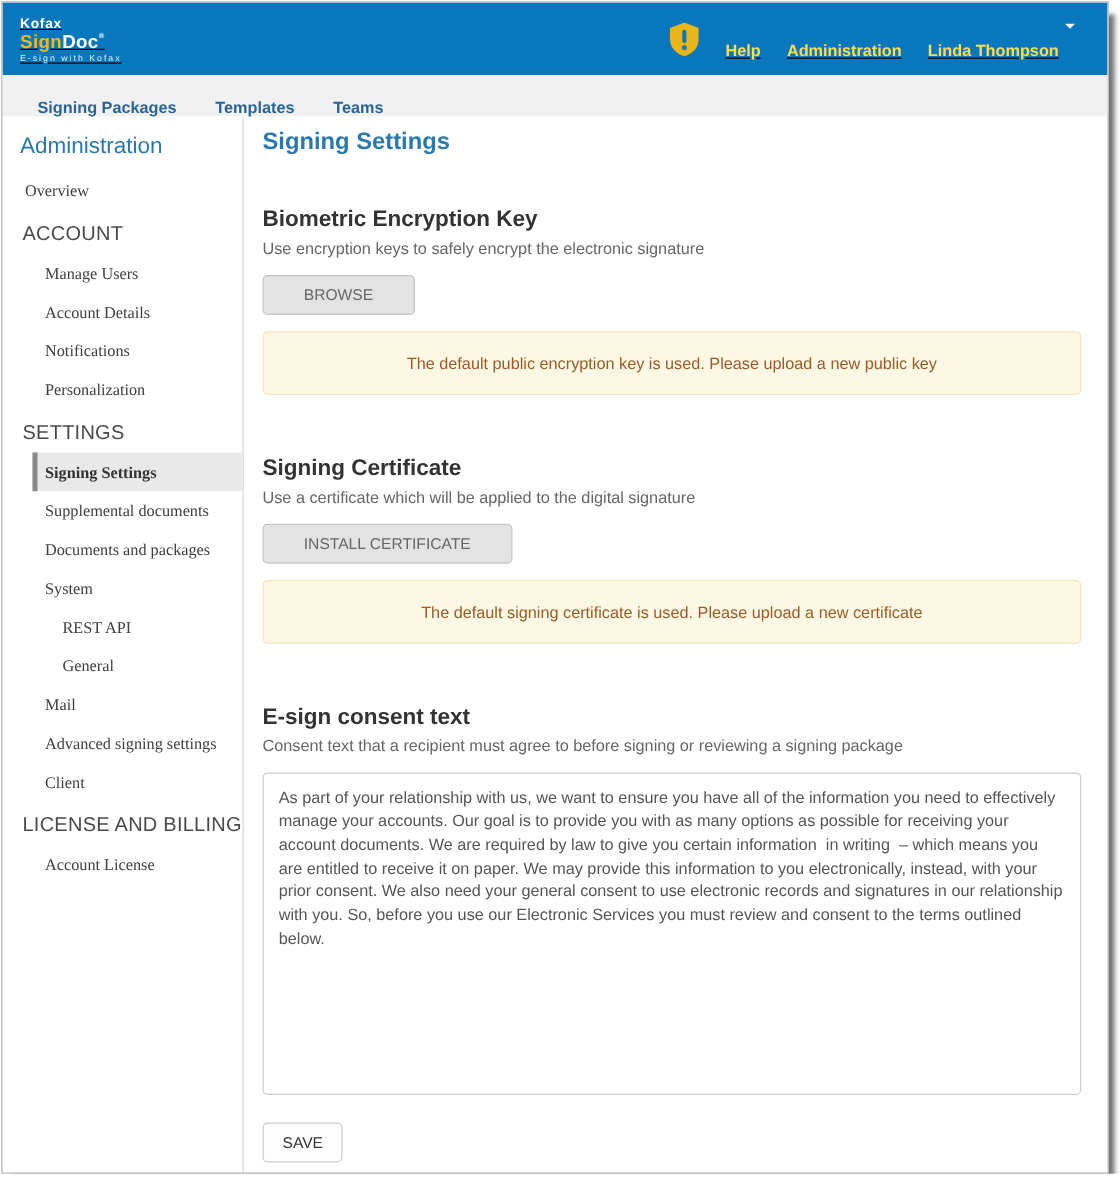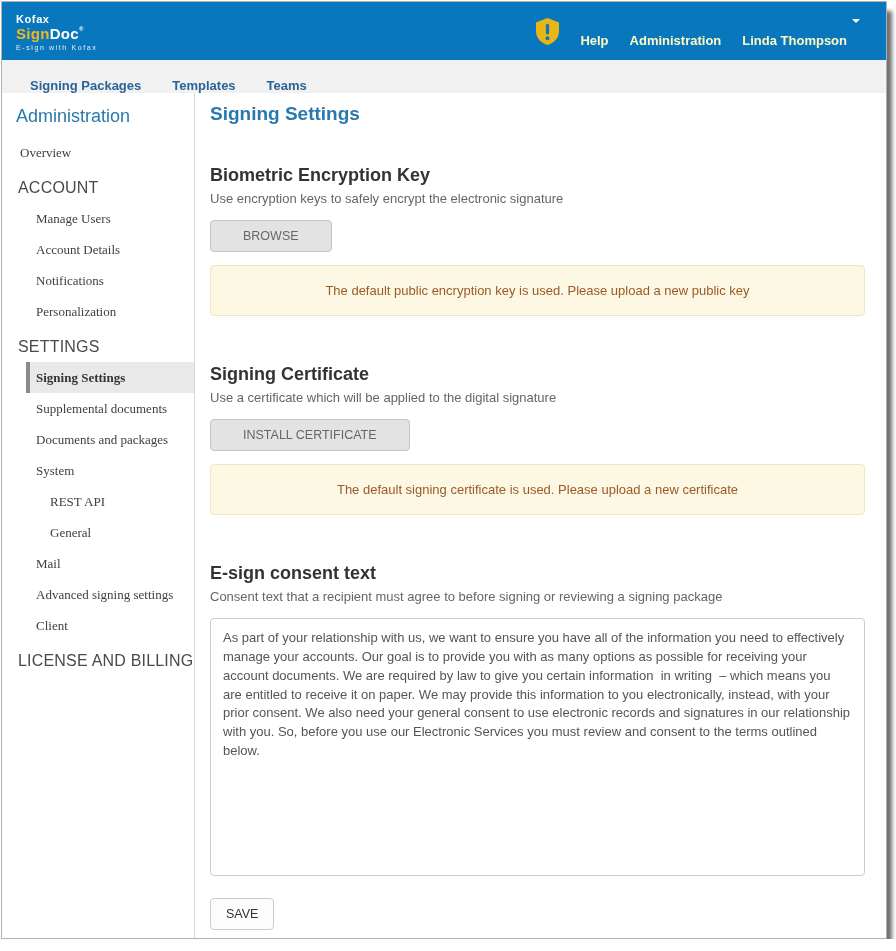--- a/index.html
+++ b/index.html
@@ -4,29 +4,29 @@
 <style>
   * { margin:0; padding:0; box-sizing:border-box; }
   html,body { background:#ffffff; font-family:"Liberation Sans","DejaVu Sans",sans-serif; }
   .window {
     position:relative; width:886px; height:938px; margin:1px 0 0 1px;
     border:1px solid #b2b2b2; background:#fff; overflow:hidden;
     box-shadow:7px 8px 4px -2px rgba(85,85,85,0.85);
     display:flex; flex-direction:column;
   }
   
-  .header { background:#0877BE; height:58px; flex-shrink:0; display:flex; align-items:center; padding:0 26px 0 14px; }
+  .header { background:#0877BE; height:58px; flex-shrink:0; display:flex; align-items:center; padding:0 26px 0 14px;text-decoration:underline; }
   .logo { line-height:1; color:#fff; padding-top:2px; }
   .logo-line1 { font-size:11px; font-weight:bold; letter-spacing:0.6px; }
   .logo-line2 { font-size:15px; font-weight:bold; letter-spacing:0.3px; margin-top:1px; }
   .logo-accent { color:#F3B71B; }
   .logo-tm { font-size:6px; vertical-align:top; }
   .logo-tagline { font-size:7px; letter-spacing:1.6px; margin-top:3px; color:#e8eef4; }
   .header-right { margin-left:auto; display:flex; align-items:center; gap:21px; }
-  .header-link { color:#fef9c3; font-size:13px; font-weight:bold; cursor:pointer;margin-top:18px; }
+  .header-link { color:#fde047; font-size:13px; font-weight:bold; cursor:pointer;margin-top:18px; }
   .user-menu { display:flex; align-items:flex-start; gap:5px; cursor:pointer; }
   .caret { width:0; height:0; border-left:4px solid transparent; border-right:4px solid transparent; border-top:4px solid #fff; margin-top:4px; }
   .shield { width:23px; height:27px; display:block; }
   
   .nav { background:#F1F1F1; height:33px; flex-shrink:0; display:flex; align-items:flex-end; padding-left:28px; gap:31px; }
   .nav-item { font-size:13px; font-weight:bold; color:#2a6496; cursor:pointer; }
   
   .page-body { display:flex; flex:1; overflow:hidden; }
   .sidebar { width:193px; flex-shrink:0; border-right:1px solid #d8d8d8; padding-top:11px; }
   .sidebar-title { color:#2a79ae; font-size:18px; font-weight:normal; padding:2px 0 10px 14px; }
@@ -111,20 +111,21 @@
       <div class="side-link lvl1 selected">Signing Settings</div>
       <div class="side-link lvl1">Supplemental documents</div>
       <div class="side-link lvl1">Documents and packages</div>
       <div class="side-link lvl1">System</div>
       <div class="side-link lvl2">REST API</div>
       <div class="side-link lvl2">General</div>
       <div class="side-link lvl1">Mail</div>
       <div class="side-link lvl1">Advanced signing settings</div>
       <div class="side-link lvl1">Client</div>
       <div class="side-section">LICENSE AND BILLING</div>
+      <div class="side-link lvl1">Account License</div>
     </div>
 
     <div class="main">
       <div class="main-title">Signing Settings</div>
 
       <div class="section">
         <div class="section-heading">Biometric Encryption Key</div>
         <div class="section-desc">Use encryption keys to safely encrypt the electronic signature</div>
         <button class="btn-gray">BROWSE</button>
         <div class="alert">The default public encryption key is used. Please upload a new public key</div>

